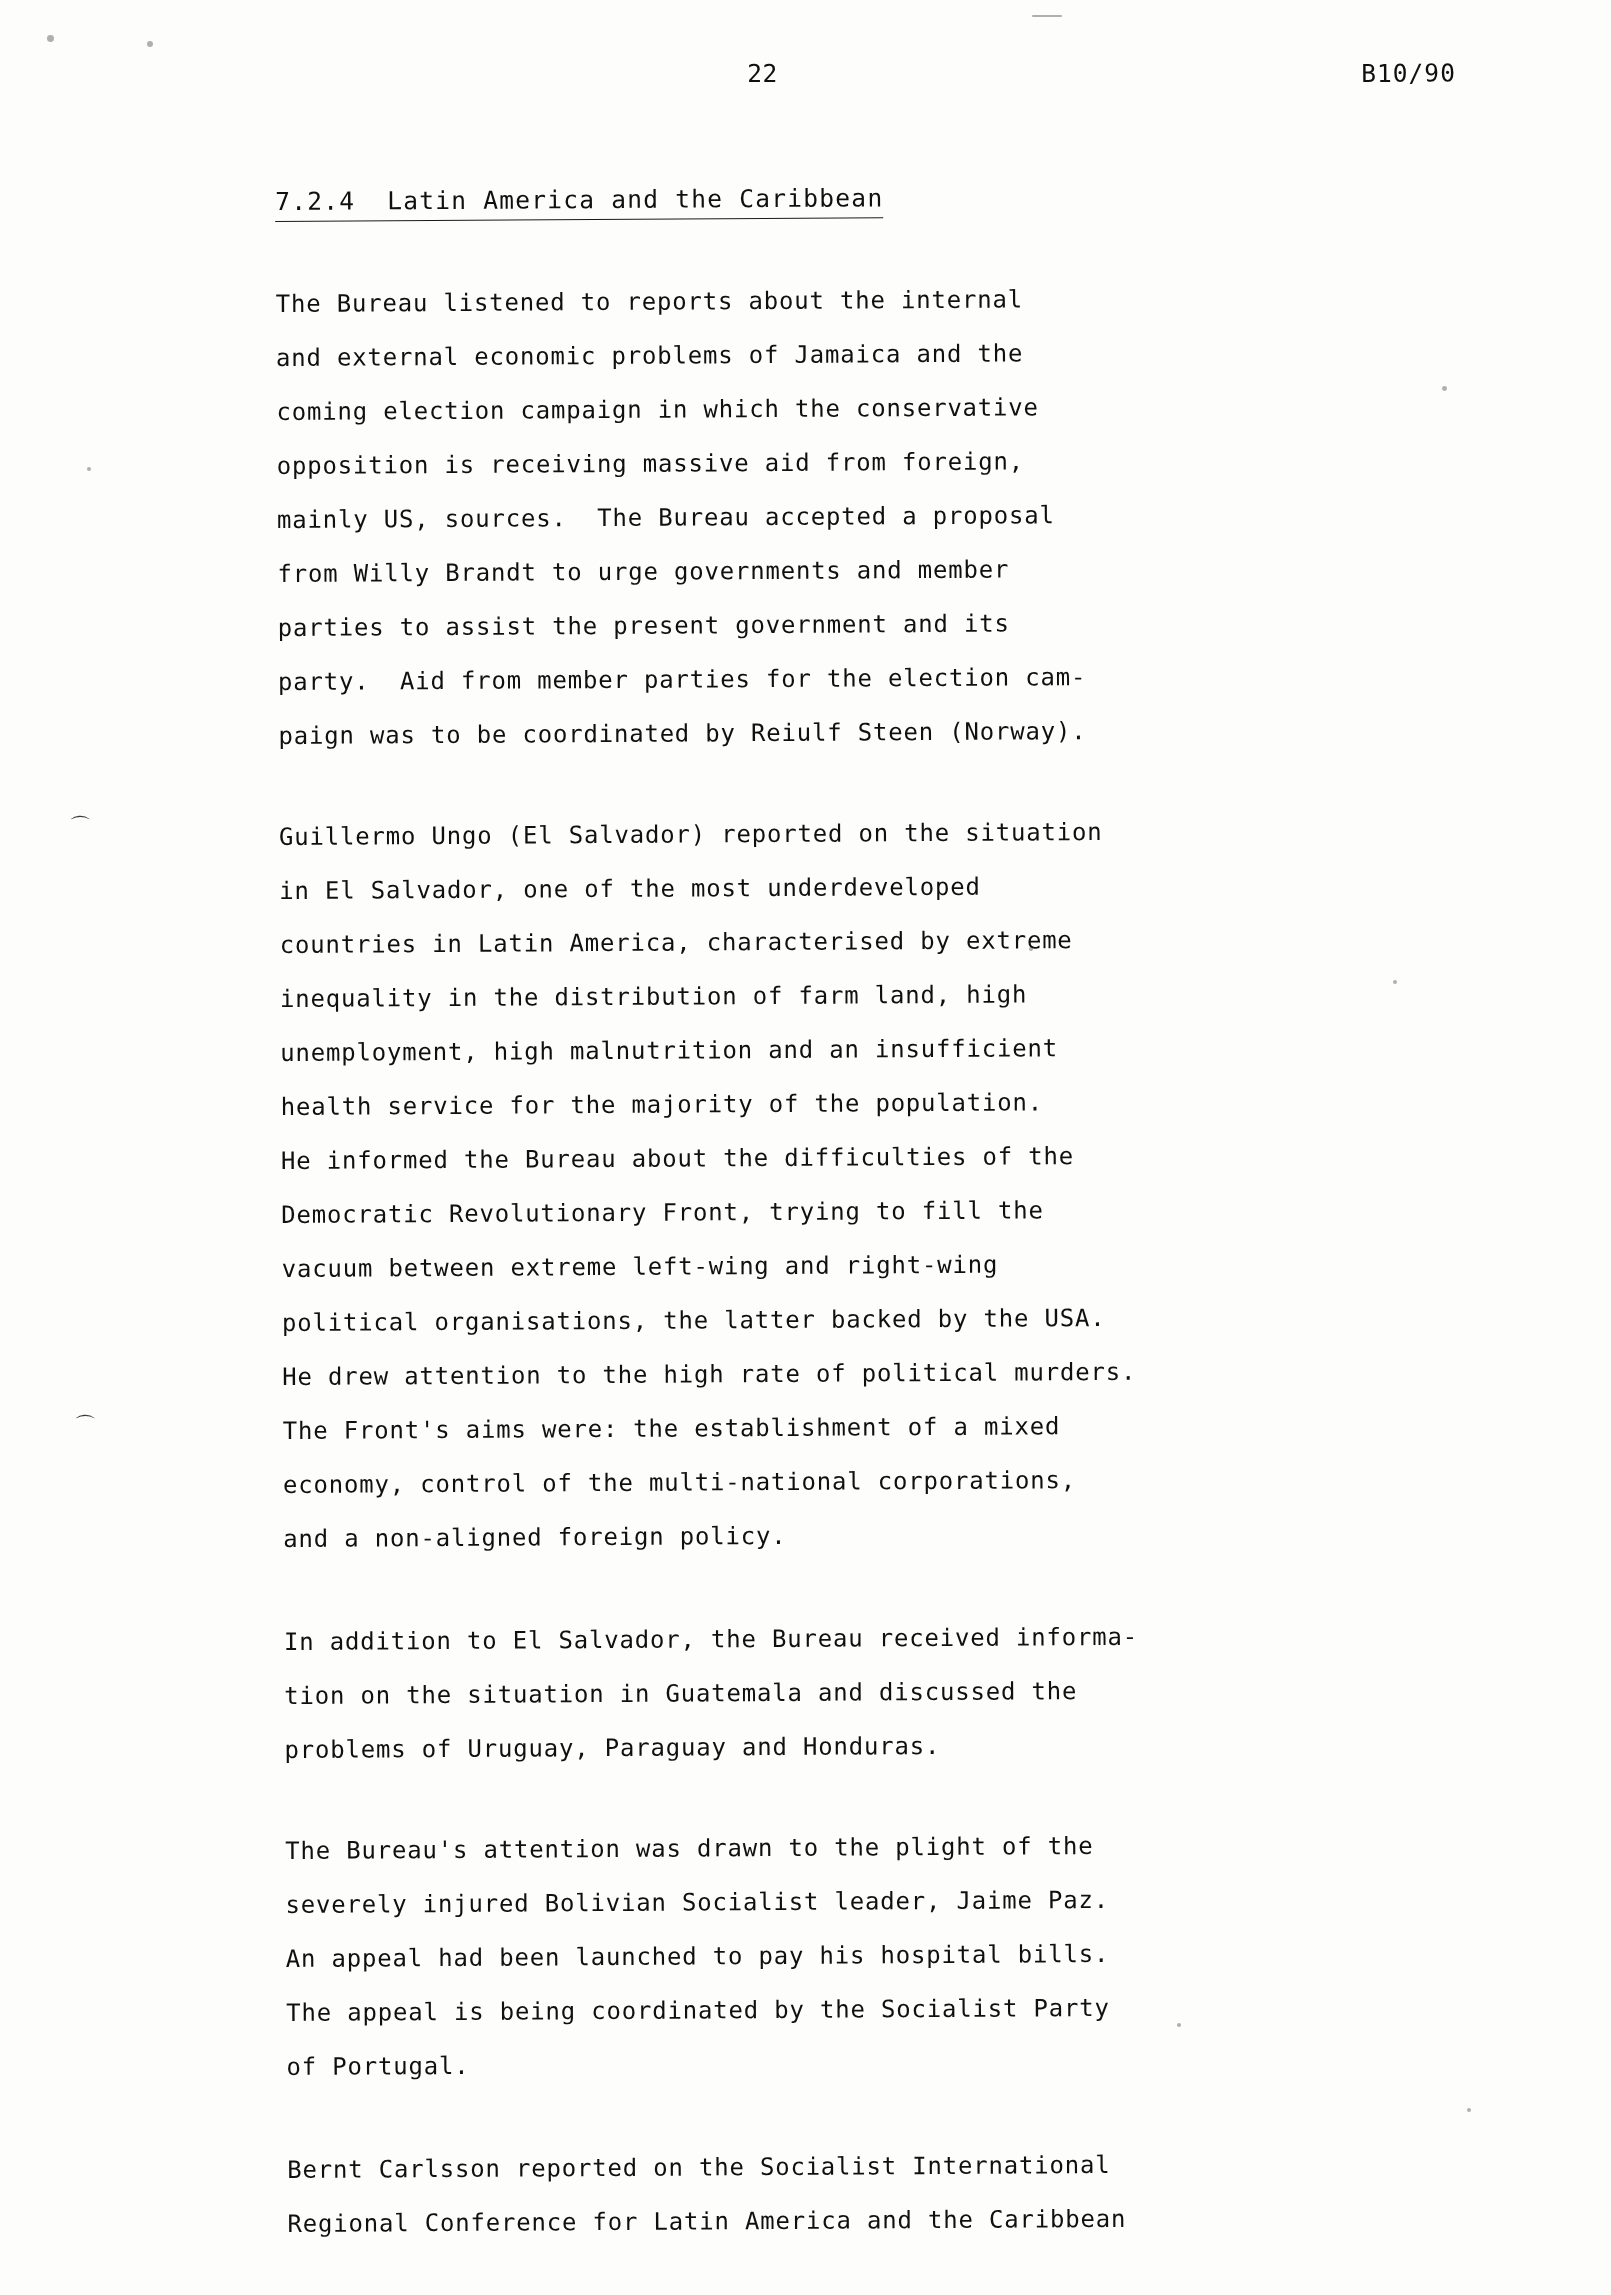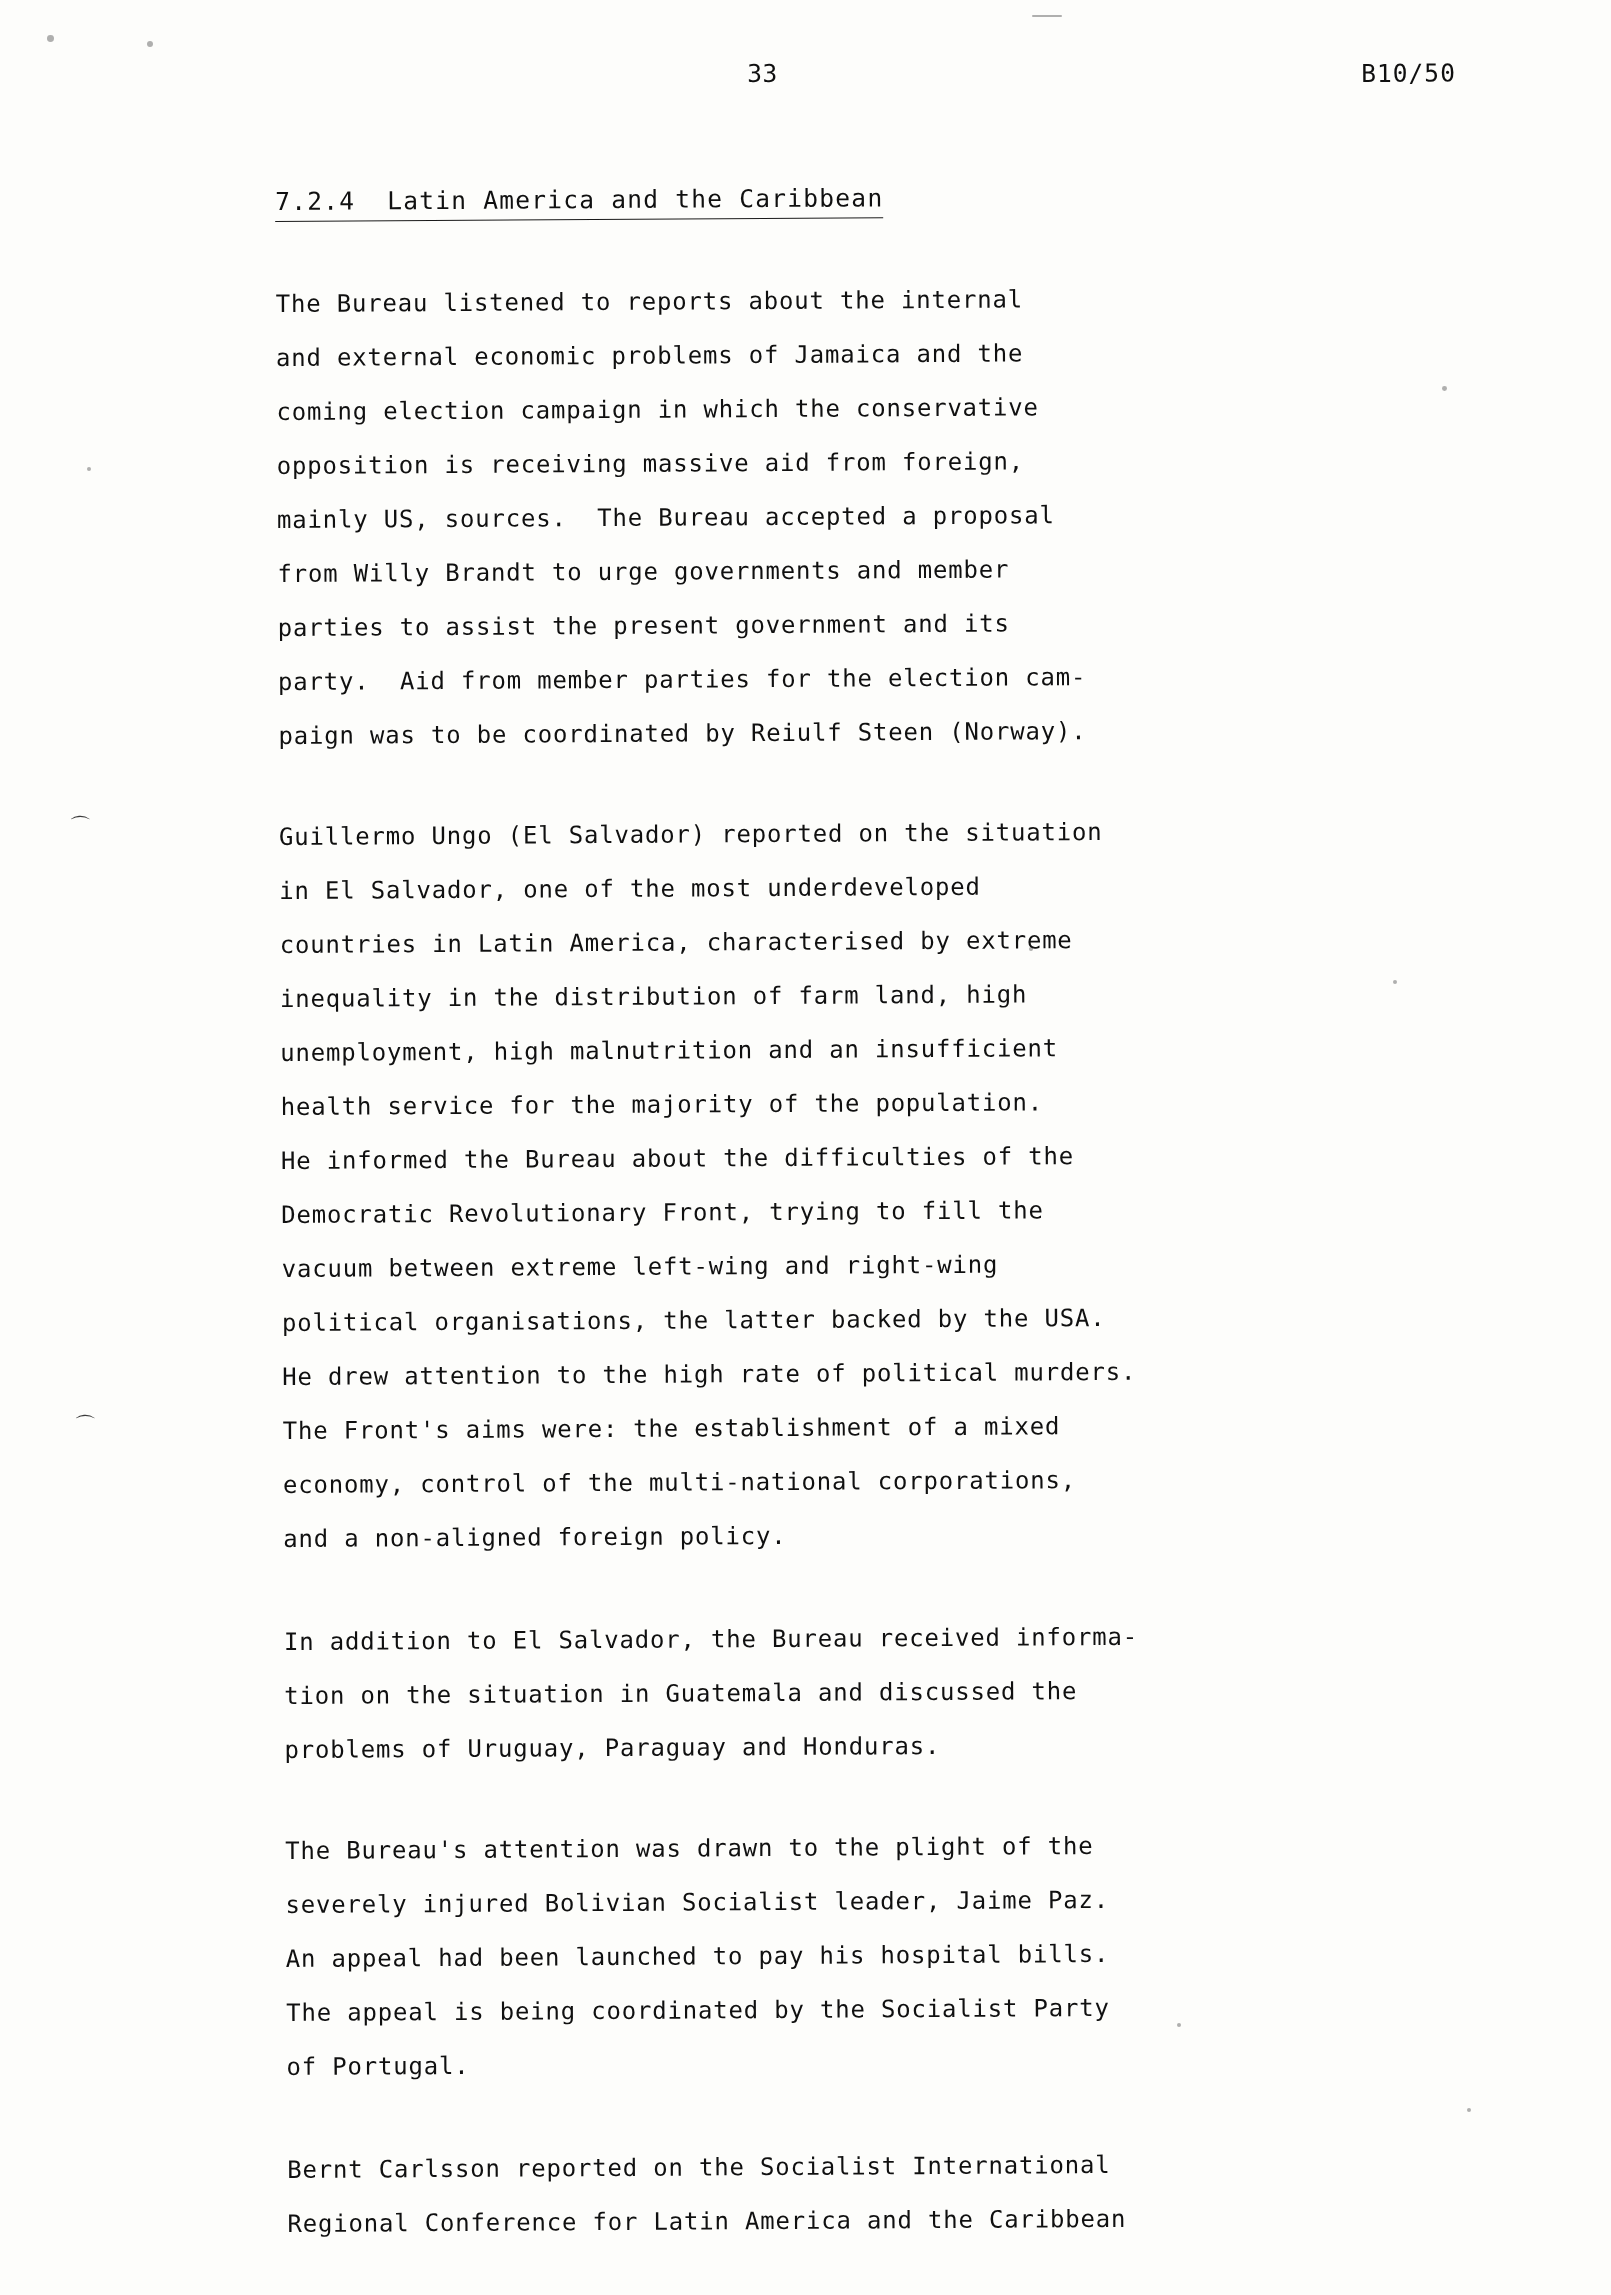--- a/index.html
+++ b/index.html
@@ -99,22 +99,22 @@
   <div class="speck" style="left:1393px; top:980px; width:4.4px; height:4.4px;"></div>
   <div class="speck" style="left:87px; top:467px; width:4.4px; height:4.4px;"></div>
   <div class="speck" style="left:1029px; top:947px; width:3.9px; height:3.9px;"></div>
   <div class="speck" style="left:1177px; top:2023px; width:4.4px; height:4.4px;"></div>
   <div class="speck" style="left:1467px; top:2108px; width:4.4px; height:4.4px;"></div>
   <div class="speck" style="left:1032px; top:14.7px; width:29.5px; height:2px; border-radius:1px;"></div>
 
   <div class="mark" style="left:69px; top:811px;">⌒</div>
   <div class="mark" style="left:74px; top:1410px;">⌒</div>
 
-  <div class="page-number">33</div>
-  <div class="doc-code">B10/50</div>
+  <div class="page-number">22</div>
+  <div class="doc-code">B10/90</div>
 
   <div class="content">
     <div class="section-heading">7.2.4  Latin America and the Caribbean</div>
 
     <p class="para p1">The Bureau listened to reports about the internal
 and external economic problems of Jamaica and the
 coming election campaign in which the conservative
 opposition is receiving massive aid from foreign,
 mainly US, sources.  The Bureau accepted a proposal
 from Willy Brandt to urge governments and member

